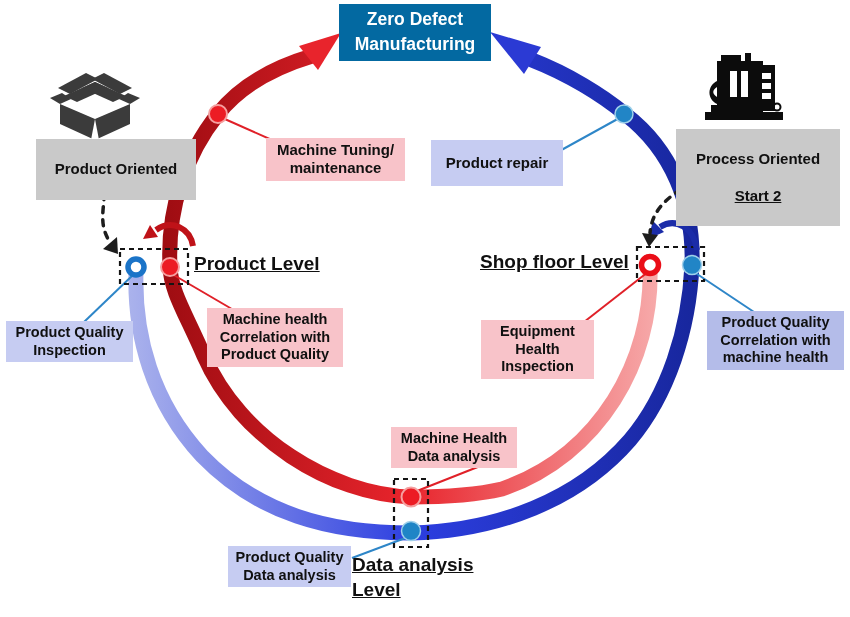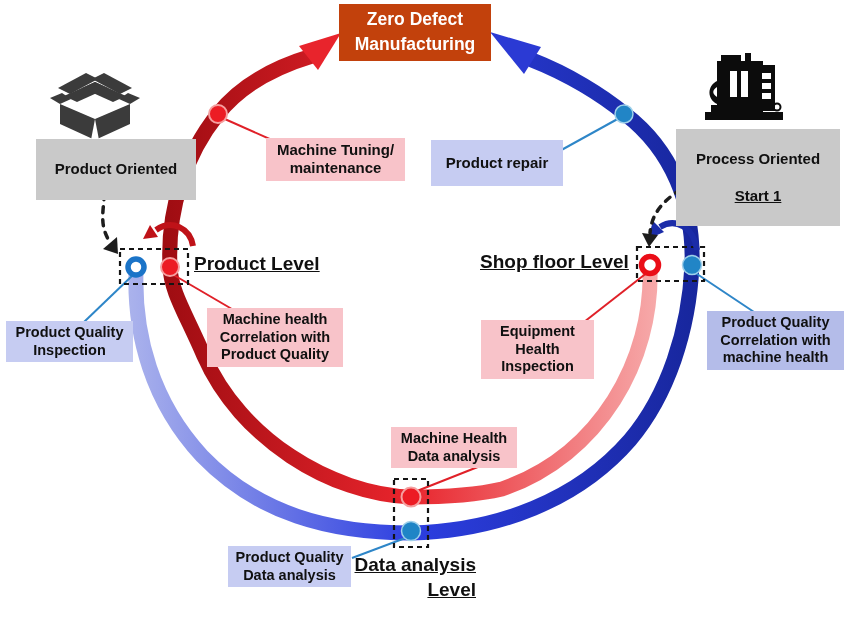--- a/index.html
+++ b/index.html
@@ -1,29 +1,29 @@
 <!DOCTYPE html>
 <html><head>
 <meta charset="utf-8">
 <style>
   html,body{margin:0;padding:0;background:#fff;}
   .stage{position:relative;width:850px;height:617px;background:#ffffff;
          font-family:"Liberation Sans",sans-serif;overflow:hidden;}
   .stage svg.diagram{position:absolute;left:0;top:0;}
   .zdm-box{position:absolute;left:339px;top:4px;width:152px;height:57px;
-           background:#c2410c;color:#ffffff;font-weight:700;font-size:17.5px;
+           background:#0369a1;color:#ffffff;font-weight:700;font-size:17.5px;
            text-align:center;line-height:1.42;padding-top:3px;box-sizing:border-box;}
   .lbl{position:absolute;font-weight:700;color:#101010;text-align:center;
        white-space:pre-line;line-height:1.22;padding:3px 4px;box-sizing:border-box;}
   .pink{background:#f8c3c9;}
   .lav{background:#c6ccf2;}
   .lav2{background:#b4bce9;}
   .gray{background:#c9c9c9;}
   .heading{position:absolute;font-weight:700;color:#101010;text-decoration:underline;
-           white-space:pre-line;text-align:right;line-height:1.3;}
+           white-space:pre-line;text-align:left;line-height:1.3;}
   #lbl-start1{left:36px;top:139px;width:160px;font-size:15px;}
   #lbl-start2{left:676px;top:129px;width:164px;font-size:15px;}
   .start-line{display:block;}
   .underlined{text-decoration:underline;}
   #lbl-machine-tuning{left:266px;top:138px;width:139px;font-size:15px;}
   #lbl-product-repair{left:431px;top:140px;width:132px;font-size:15px;padding:14px 4px;}
   #lbl-pq-inspection{left:6px;top:321px;width:127px;font-size:14.5px;}
   #lbl-mh-correlation{left:207px;top:308px;width:136px;font-size:14.5px;}
   #lbl-eh-inspection{left:481px;top:320px;width:113px;font-size:14.5px;}
   #lbl-pq-correlation{left:707px;top:311px;width:137px;font-size:14.5px;}
@@ -132,21 +132,21 @@
     </g>
   </svg>
 
   <div class="zdm-box">Zero Defect Manufacturing</div>
 
   <div class="lbl gray" id="lbl-start1">
     <span class="start-line">Product Oriented</span>
   </div>
   <div class="lbl gray" id="lbl-start2">
     <span class="start-line">Process Oriented</span>
-    <span class="start-line underlined">Start 1</span>
+    <span class="start-line underlined">Start 2</span>
   </div>
 
   <div class="lbl pink" id="lbl-machine-tuning">Machine Tuning/
 maintenance</div>
   <div class="lbl lav" id="lbl-product-repair">Product repair</div>
   <div class="lbl lav" id="lbl-pq-inspection">Product Quality
 Inspection</div>
   <div class="lbl pink" id="lbl-mh-correlation">Machine health
 Correlation with
 Product Quality</div>

